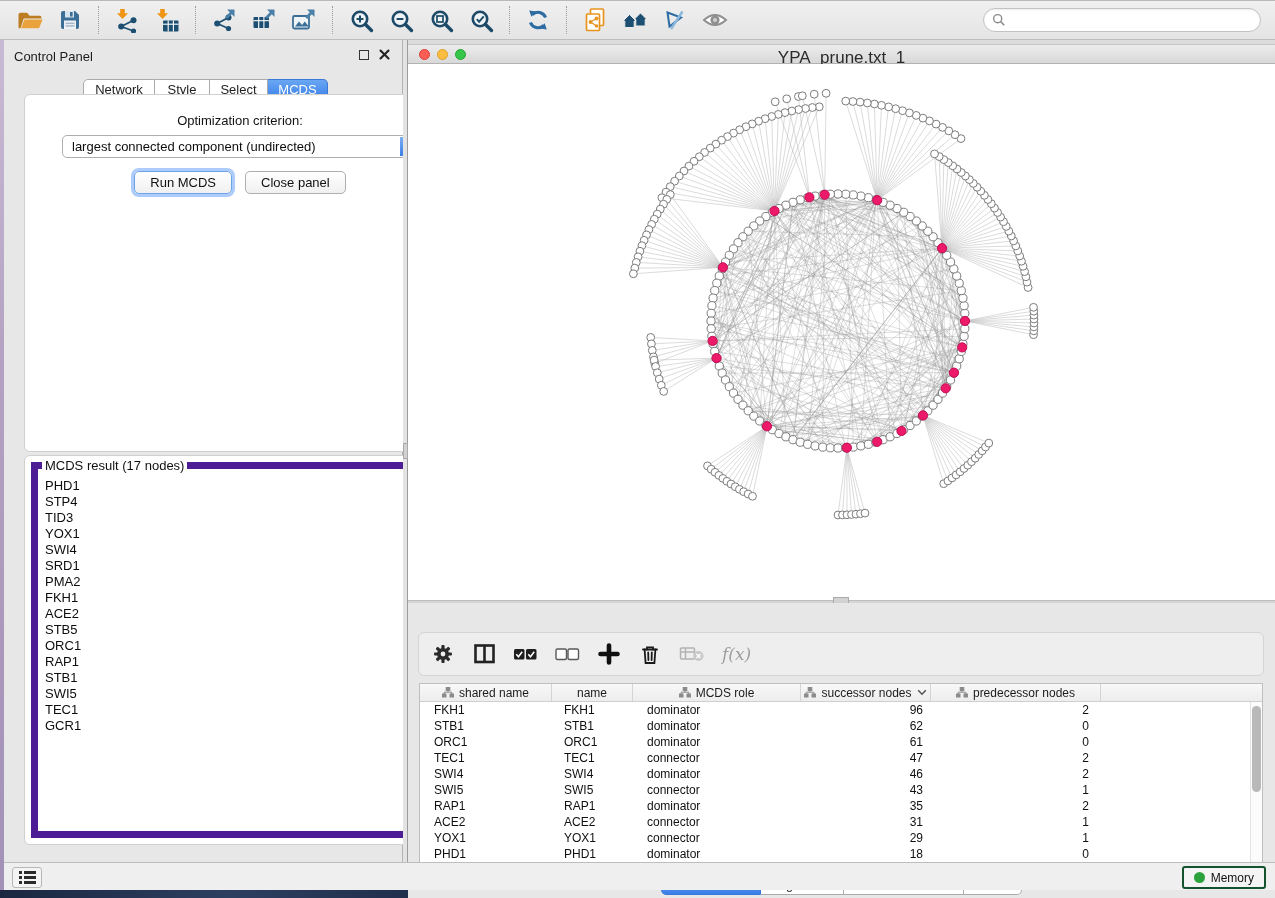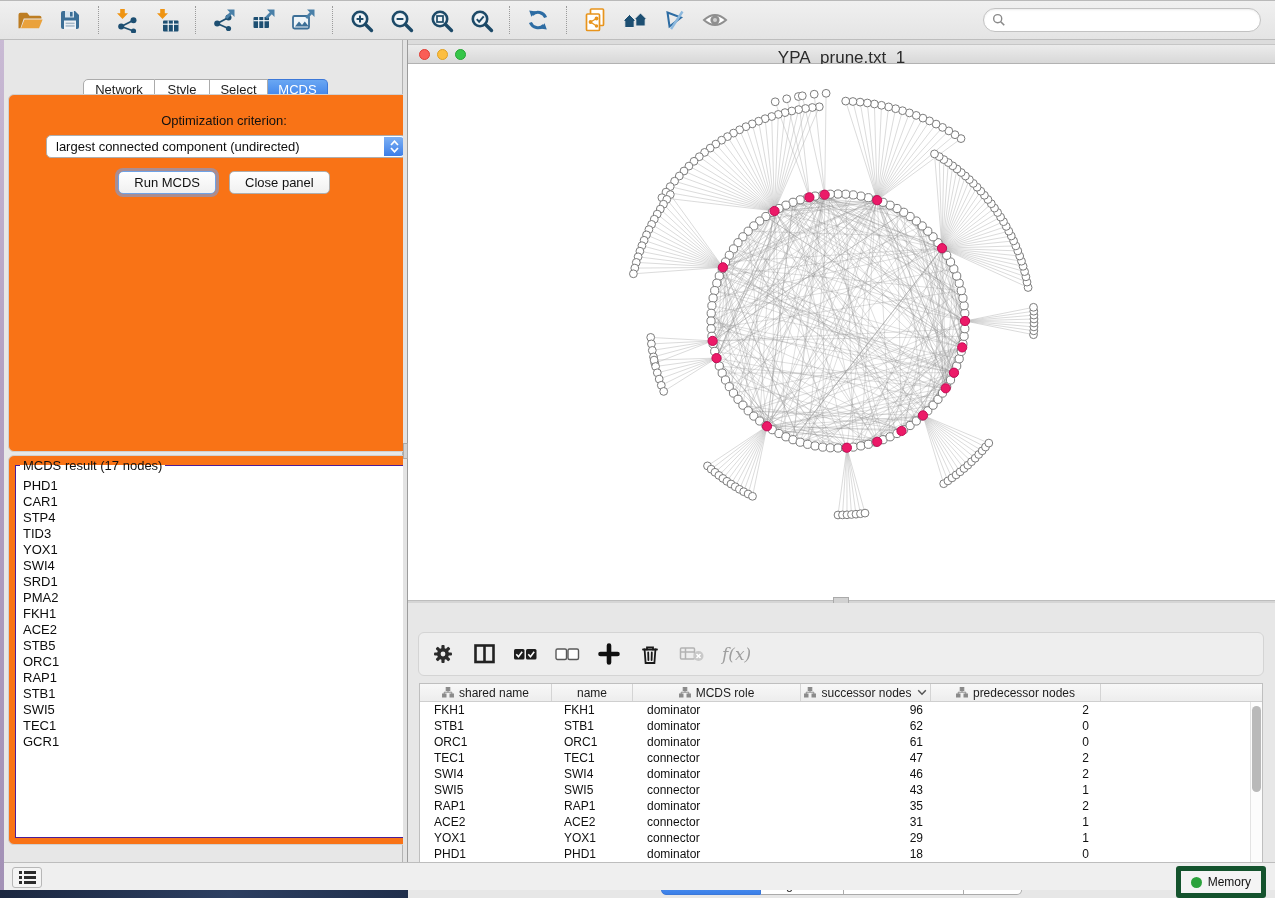--- a/index.html
+++ b/index.html
@@ -36,38 +36,38 @@
 
   .seg-tabs { position:absolute; display:flex; height:21px; }
   #cp-tabs { left:79px; top:33px;margin-top:6px; }
   .seg { height:21px; background:#fff; border:1px solid #ababab; border-left:none;
     display:flex; align-items:center; justify-content:center; font-size:13px; color:#1e1e1e; cursor:pointer; }
   .seg:first-child { border-left:1px solid #ababab; border-radius:5px 0 0 5px; }
   .seg:last-child { border-radius:0 5px 5px 0; }
   .seg.sel { background:linear-gradient(#6fa9f2,#3d82ea); background:linear-gradient(#6aa7f3,#3a7fe9);
     color:#fff; border-color:#3c78d8; }
 
-  .cp-box { position:absolute; left:4px; width:432px; background:#f97316;
+  .cp-box { position:absolute; left:20px; width:432px; background:#ffffff;
     border:1px solid #d0d0d0; border-radius:6px; }
   #cp-upper { top:54px; height:358px; }
   #cp-lower { top:415px; height:390px; }
 
   .opt-label { position:absolute; top:18px; width:100%; text-align:center; font-size:13px; color:#111; }
   .select { position:absolute; left:37px; right:33px; top:40px; height:23px; background:#fff;
     border:1px solid #aeaeae; border-radius:5px; font-size:13px; color:#0d0d0d;
     display:flex; align-items:center; padding-left:9px; cursor:pointer; }
   .stepper { position:absolute; right:1px; top:1px; bottom:1px; width:20px; border-radius:0 4px 4px 0;
     background:linear-gradient(#7cb0f4,#3c7ee8); display:flex; align-items:center; justify-content:center; }
   .btn-row { position:absolute; top:76px; width:100%; display:flex; justify-content:center; gap:13px; }
   .mac-btn { height:23px; padding:0 15px; font:13px "Liberation Sans",sans-serif; color:#111;
     background:linear-gradient(#ffffff,#f0f0f0); border:1px solid #aeaeae; border-radius:5px; cursor:pointer; }
   .mac-btn.focus { box-shadow:0 0 0 3px rgba(105,163,248,.55); border-color:#6ea3e8; }
 
   #cp-lower fieldset { position:absolute; left:6px; right:8px; top:2px; bottom:6px;
-    border:1px solid #4c1d95; background:#fff; }
+    border:7px solid #4c1d95; background:#fff; }
   #cp-lower legend { font-size:13px; color:#111; margin-left:4px; padding:0 3px; }
   #mcds-list { position:absolute; left:0; right:12px; top:0; bottom:0; padding:5px 0 0 7px; overflow:hidden; }
   #mcds-list div { height:16px; font-size:13px; color:#0c0c0c; }
   .list-scroll { position:absolute; right:0; top:0; bottom:0; width:12px; background:#f7f7f7;
     border-left:1px solid #e2e2e2; }
 
   
   #right-area { position:absolute; left:408px; top:40px; width:867px; height:822px; background:#dcdcdc; }
   #v-splitter { position:absolute; left:403px; top:40px; width:5px; height:822px; background:#e3e3e3;
     border-right:1px solid #9c9c9c; }
@@ -110,21 +110,21 @@
   #tbl-thumb { position:absolute; left:1px; top:4px; width:9px; height:86px; background:#b9b9b9; border-radius:5px; }
 
   #tp-tabs { left:0; right:0; top:271px; justify-content:center; position:absolute; display:flex; height:20px; }
   .tp-seg { font-size:12.5px; }
 
   
   #statusbar { position:absolute; left:4px; top:862px; width:1271px; height:28px; background:#efefef;
     border-top:1px solid #bdbdbd; }
   #list-btn { position:absolute; left:8px; top:4px; width:30px; height:21px; background:#f4f4f4;
     border:1px solid #b7b7b7; border-radius:3px; display:flex; align-items:center; justify-content:center; cursor:pointer; }
-  #memory-btn { position:absolute; right:9px; top:3px; height:32px; background:#f4f4f4; border:5px solid #14532d;
+  #memory-btn { position:absolute; right:9px; top:3px; height:23px; background:#f4f4f4; border:2px solid #14532d;
     border-radius:3px; display:flex; align-items:center; gap:6px; padding:0 10px; cursor:pointer; }
   #memory-dot { width:11px; height:11px; border-radius:50%; background:#2ba23c; }
   #memory-label { font-size:12px; color:#111; }
 </style>
 </head>
 <body>
 
 <div id="toolbar">
   <div class="tbtn">
     <svg viewBox="0 0 28 24" width="28" height="23">
@@ -284,20 +284,32 @@
         <line x1="10" y1="10" x2="14" y2="14" stroke="#8a8a8a" stroke-width="1.8"></line>
       </svg>
     <input id="search-input" placeholder="" style="">
   </div>
 </div>
 
 <div id="wall-left"></div>
 <div id="wall-bottom"></div>
 
 <div id="control-panel">
+  <div class="panel-head">
+    <span class="panel-title">Control Panel</span>
+    <span class="float-ico" id="cp-float"></span>
+    <span class="close-ico" id="cp-close">
+      <svg width="11" height="11" viewBox="0 0 11 11">
+          <g stroke="#222" stroke-width="2.1" stroke-linecap="round">
+            <line x1="1.5" y1="1.5" x2="9.5" y2="9.5"></line>
+            <line x1="9.5" y1="1.5" x2="1.5" y2="9.5"></line>
+          </g>
+        </svg>
+    </span>
+  </div>
   <div class="seg-tabs" id="cp-tabs">
       <div class="seg" style="width: 72px;">Network</div>
       <div class="seg" style="width: 55px;">Style</div>
       <div class="seg" style="width: 58px;">Select</div>
       <div class="seg sel" style="width: 60px;">MCDS</div>
     </div>
 
   <div class="cp-box" id="cp-upper">
     <div class="opt-label">Optimization criterion:</div>
     <div class="select">
@@ -313,21 +325,20 @@
       <button class="mac-btn focus">Run MCDS</button>
       <button class="mac-btn">Close panel</button>
     </div>
   </div>
 
   <div class="cp-box" id="cp-lower">
     <fieldset>
       <legend>MCDS result (17 nodes)</legend>
       <div id="mcds-list">
           <div>PHD1</div>
-          <div>CAR1</div>
           <div>STP4</div>
           <div>TID3</div>
           <div>YOX1</div>
           <div>SWI4</div>
           <div>SRD1</div>
           <div>PMA2</div>
           <div>FKH1</div>
           <div>ACE2</div>
           <div>STB5</div>
           <div>ORC1</div>

